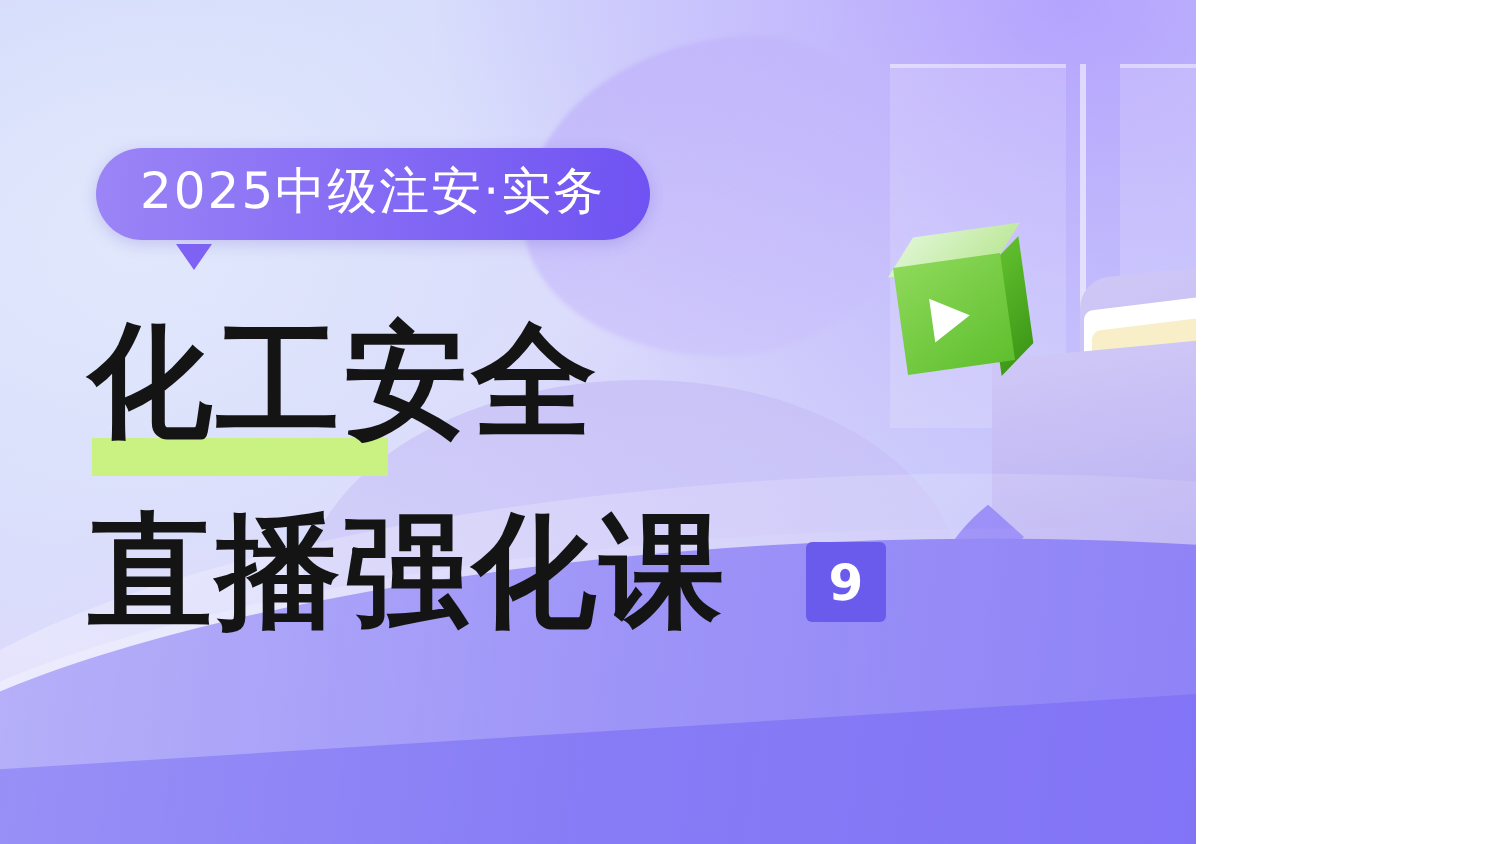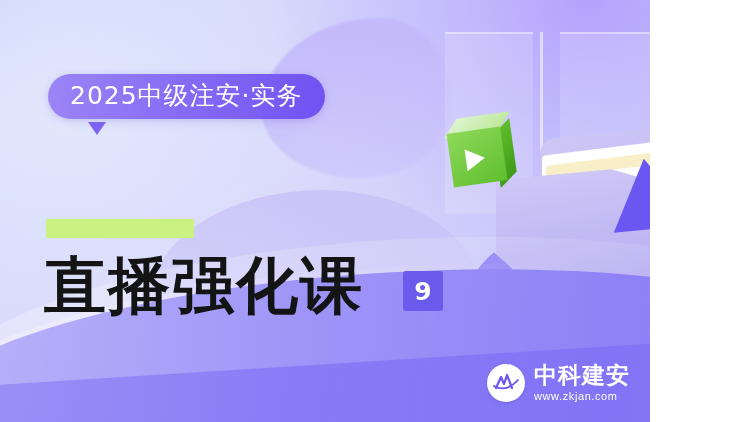--- a/index.html
+++ b/index.html
@@ -1,20 +1,20 @@
 <!DOCTYPE html>
 <html><head>
 <meta charset="utf-8">
 <style>
   html,body{margin:0;padding:0;background:#fff;}
   body{font-family:"Liberation Sans","DejaVu Sans",sans-serif;}
 
   #banner{
     position:relative;
-    width:650px;height:422px;
+    width:598px;height:422px;
     overflow:hidden;
     background:linear-gradient(145deg,#cfd4fa 0%,#d6dbfb 18%,#dcd9fb 42%,#c9c8fb 70%,#b4b1fb 100%);
   }
 
   
   .bg-wash-top-right{
     position:absolute;top:-60px;right:-40px;width:420px;height:300px;
     background:radial-gradient(ellipse at 75% 20%,rgba(150,120,255,.55) 0%,rgba(160,140,255,.25) 45%,rgba(180,170,255,0) 72%);
     pointer-events:none;
   }
@@ -244,33 +244,21 @@
   <div class="bottom-band"></div>
   <div class="bottom-band-hi"></div>
   <div class="sheen"></div>
 
   <div id="pill">
     <span>2025中级注安·实务</span>
   </div>
   <div id="pill-tail"></div>
 
   <div id="green-bar"></div>
+  <div class="heading" id="h1">化工安全</div>
   <div class="heading" id="h2">直播强化课</div>
 
   <div id="num-badge">
     <span>9</span>
   </div>
 
-  <div id="logo">
-    <div id="logo-mark">
-      <svg width="34" height="34" viewBox="0 0 34 34" aria-hidden="true">
-        <circle cx="17" cy="17" r="16" fill="#ffffff"></circle>
-        <path d="M7 22 L12 11 L15 18 L18 9 L23 22" fill="none" stroke="#6a57f1" stroke-width="2.2" stroke-linejoin="round" stroke-linecap="round"></path>
-        <path d="M5 20 Q17 27 29 14" fill="none" stroke="#6a57f1" stroke-width="1.8" stroke-linecap="round"></path>
-      </svg>
-    </div>
-    <div id="logo-text">
-      <div id="logo-name">中科建安</div>
-      <div id="logo-url">www.zkjan.com</div>
-    </div>
-  </div>
 
 </div>
 
 </body></html>

